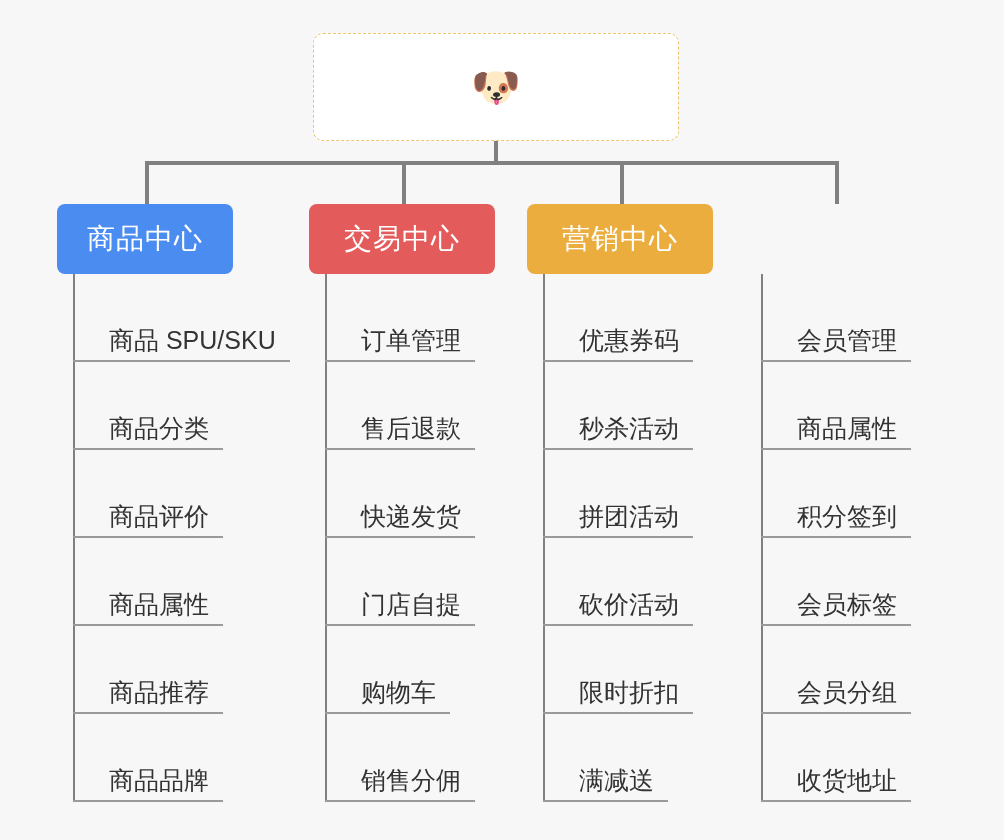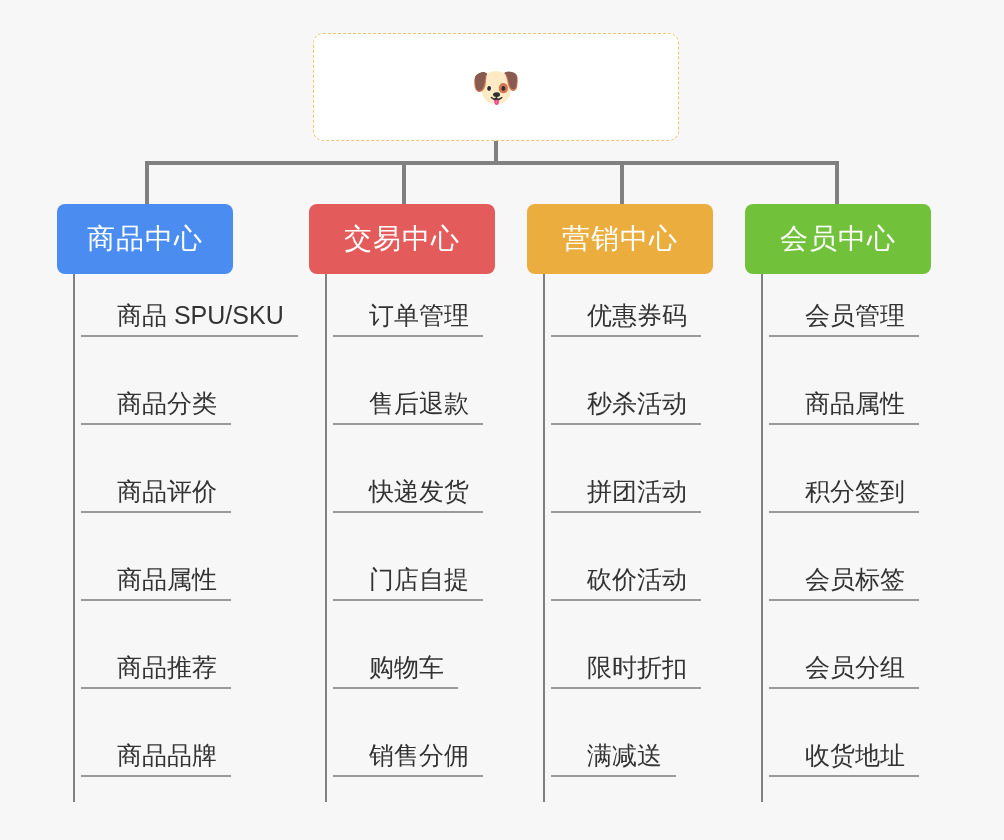--- a/index.html
+++ b/index.html
@@ -96,22 +96,22 @@
   }
   .trunk {
     position: absolute;
     left: 0;
     top: 0;
     width: 2px;
     background: #808080;
   }
   .leaf {
     position: absolute;
-    left: 8px;
-    height: 63px;
+    left: 0;
+    height: 88px;
     box-sizing: border-box;
     border-bottom: 2px solid #9a9a9a;
     display: flex;
     align-items: flex-end;
     justify-content: flex-start;
   }
   .leaf-label {
     font-size: 25px;
     color: #333333;
     white-space: nowrap;
@@ -137,23 +137,20 @@
 
   <div class="cat-box" id="cat-0" style="left: 57px; width: 176px; background: rgb(74, 140, 240);">
     <span>商品中心</span>
   </div>
   <div class="cat-box" id="cat-2" style="left: 527px; width: 186px; background: rgb(235, 174, 62);">
     <span>营销中心</span>
   </div>
   <div class="cat-box" id="cat-1" style="left: 309px; width: 186px; background: rgb(227, 91, 91);">
     <span>交易中心</span>
   </div>
-  <div class="cat-box" id="cat-3" style="left: 745px; width: 186px; background: rgb(114, 193, 59);">
-    <span>会员中心</span>
-  </div>
 
   <div class="branch" id="branch-0" style="left:73px;">
       <div class="trunk" style="height: 528px;"></div>
       <div class="leaf" style="top: 0px;">
         <span class="leaf-label">商品 SPU/SKU</span>
       </div>
       <div class="leaf" style="top: 88px;">
         <span class="leaf-label">商品分类</span>
       </div>
       <div class="leaf" style="top: 176px;">

